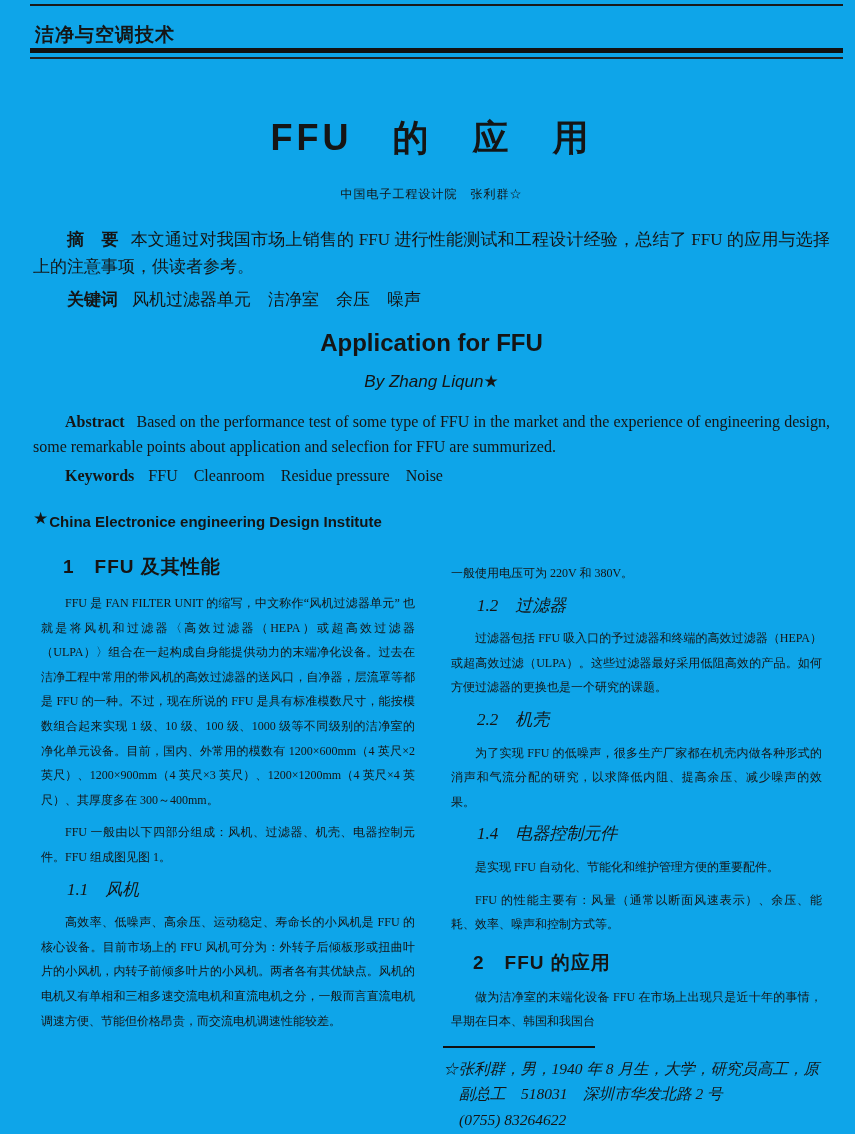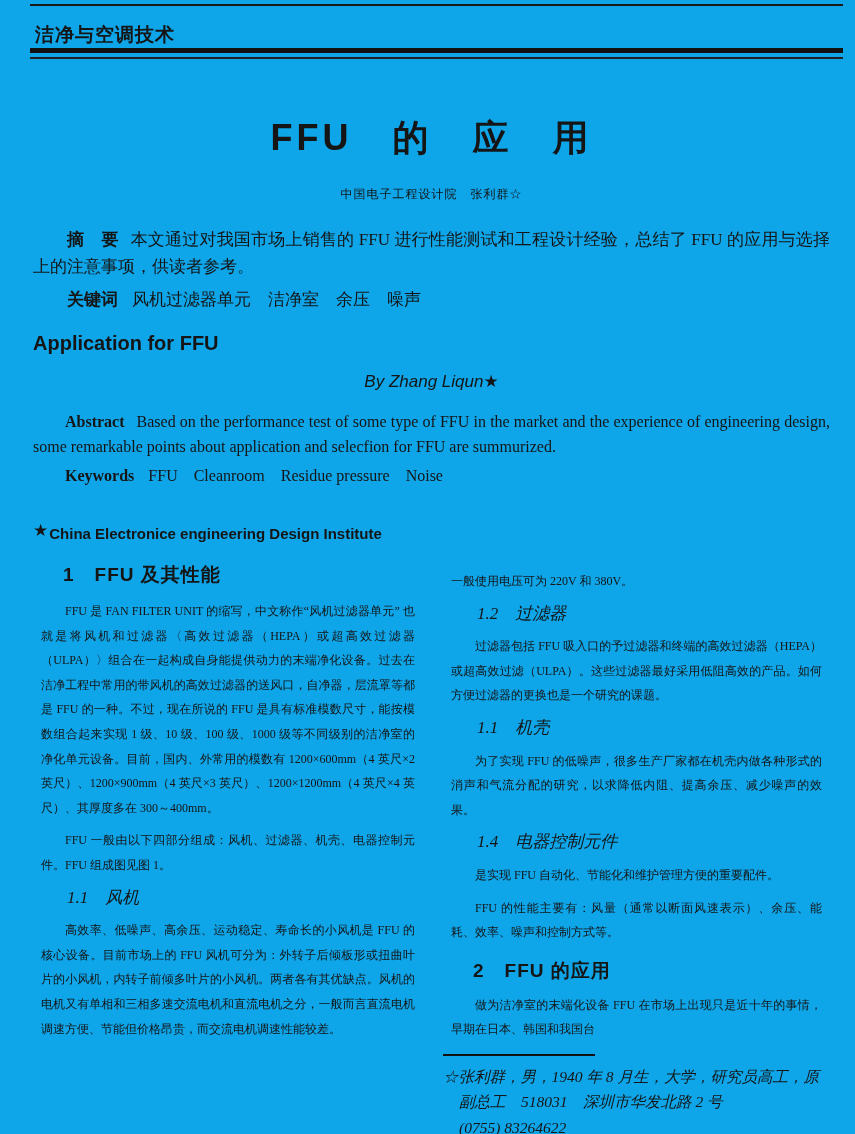--- a/index.html
+++ b/index.html
@@ -30,33 +30,33 @@
     font-weight:bold;font-size:36px;line-height:44px;letter-spacing:4px;
   }
   .author{margin-top:24px;text-align:center;font-size:12px;line-height:20px;letter-spacing:1px;}
 
   .abs-cn{margin:22px 0 0 0;font-size:17px;line-height:27px;text-align:justify;text-indent:2em;}
   .abs-cn .lbl{font-family:"Liberation Sans","DejaVu Sans",sans-serif;font-weight:bold;margin-right:12px;}
   .kw-cn{margin:6px 0 0 0;font-size:17px;line-height:27px;text-indent:2em;}
   .kw-cn .lbl{font-family:"Liberation Sans","DejaVu Sans",sans-serif;font-weight:bold;margin-right:14px;}
 
   .en-title{
-    margin:18px 0 0 0;
+    margin:18px 0 0 0;text-align:center;
     font-family:"Liberation Sans","DejaVu Sans",sans-serif;
-    font-weight:bold;font-size:20px;line-height:24px;
+    font-weight:bold;font-size:24px;line-height:24px;
   }
   .byline{margin-top:16px;text-align:center;font-style:italic;font-size:17px;line-height:22px;
     font-family:"Liberation Sans","DejaVu Sans",sans-serif;}
 
   .abs-en{margin:16px 0 0 0;font-size:16px;line-height:25px;text-align:justify;text-indent:2em;}
   .abs-en b{margin-right:12px;}
   .kw-en{margin:4px 0 0 0;font-size:16px;line-height:25px;text-indent:2em;font-family:Liberation Serif, serif;}
   .kw-en b{margin-right:14px;}
 
-  .affil{margin-top:32px;font-size:15px;line-height:22px;
+  .affil{margin-top:16px;font-size:15px;line-height:30px;
     font-family:"Liberation Sans","DejaVu Sans",sans-serif;font-weight:bold;}
   .affil .star{font-size:17px;vertical-align:3px;margin-right:1px;}
 
   .columns{display:flex;gap:20px;margin-top:16px;}
   .col{width:390px;}
   .col.right{width:387px;}
 
   .sec{
     font-family:"Liberation Sans","DejaVu Sans",sans-serif;
     font-weight:bold;font-size:19px;line-height:24px;
@@ -119,21 +119,21 @@
         <p class="body ind">FFU 是 FAN FILTER UNIT 的缩写，中文称作“风机过滤器单元” 也就是将风机和过滤器〈高效过滤器（HEPA）或超高效过滤器（ULPA）〉组合在一起构成自身能提供动力的末端净化设备。过去在洁净工程中常用的带风机的高效过滤器的送风口，自净器，层流罩等都是 FFU 的一种。不过，现在所说的 FFU 是具有标准模数尺寸，能按模数组合起来实现 1 级、10 级、100 级、1000 级等不同级别的洁净室的净化单元设备。目前，国内、外常用的模数有 1200×600mm（4 英尺×2 英尺）、1200×900mm（4 英尺×3 英尺）、1200×1200mm（4 英尺×4 英尺）、其厚度多在 300～400mm。</p>
         <p class="body ind">FFU 一般由以下四部分组成：风机、过滤器、机壳、电器控制元件。FFU 组成图见图 1。</p>
         <div class="subhead">1.1　风机</div>
         <p class="body ind">高效率、低噪声、高余压、运动稳定、寿命长的小风机是 FFU 的核心设备。目前市场上的 FFU 风机可分为：外转子后倾板形或扭曲叶片的小风机，内转子前倾多叶片的小风机。两者各有其优缺点。风机的电机又有单相和三相多速交流电机和直流电机之分，一般而言直流电机调速方便、节能但价格昂贵，而交流电机调速性能较差。</p>
       </div>
 
       <div class="col right">
         <p class="body">一般使用电压可为 220V 和 380V。</p>
         <div class="subhead">1.2　过滤器</div>
         <p class="body ind">过滤器包括 FFU 吸入口的予过滤器和终端的高效过滤器（HEPA）或超高效过滤（ULPA）。这些过滤器最好采用低阻高效的产品。如何方便过滤器的更换也是一个研究的课题。</p>
-        <div class="subhead">1.1　机壳</div>
+        <div class="subhead">2.2　机壳</div>
         <p class="body ind">为了实现 FFU 的低噪声，很多生产厂家都在机壳内做各种形式的消声和气流分配的研究，以求降低内阻、提高余压、减少噪声的效果。</p>
         <div class="subhead">1.4　电器控制元件</div>
         <p class="body ind">是实现 FFU 自动化、节能化和维护管理方便的重要配件。</p>
         <p class="body ind">FFU 的性能主要有：风量（通常以断面风速表示）、余压、能耗、效率、噪声和控制方式等。</p>
         <h3 class="sec sec2">2　FFU 的应用</h3>
         <p class="body ind">做为洁净室的末端化设备 FFU 在市场上出现只是近十年的事情，早期在日本、韩国和我国台</p>
 
         <div class="footnote">
           <div class="fn-rule"></div>
           <div class="fn-line first">☆张利群，男，1940 年 8 月生，大学，研究员高工，原</div>

